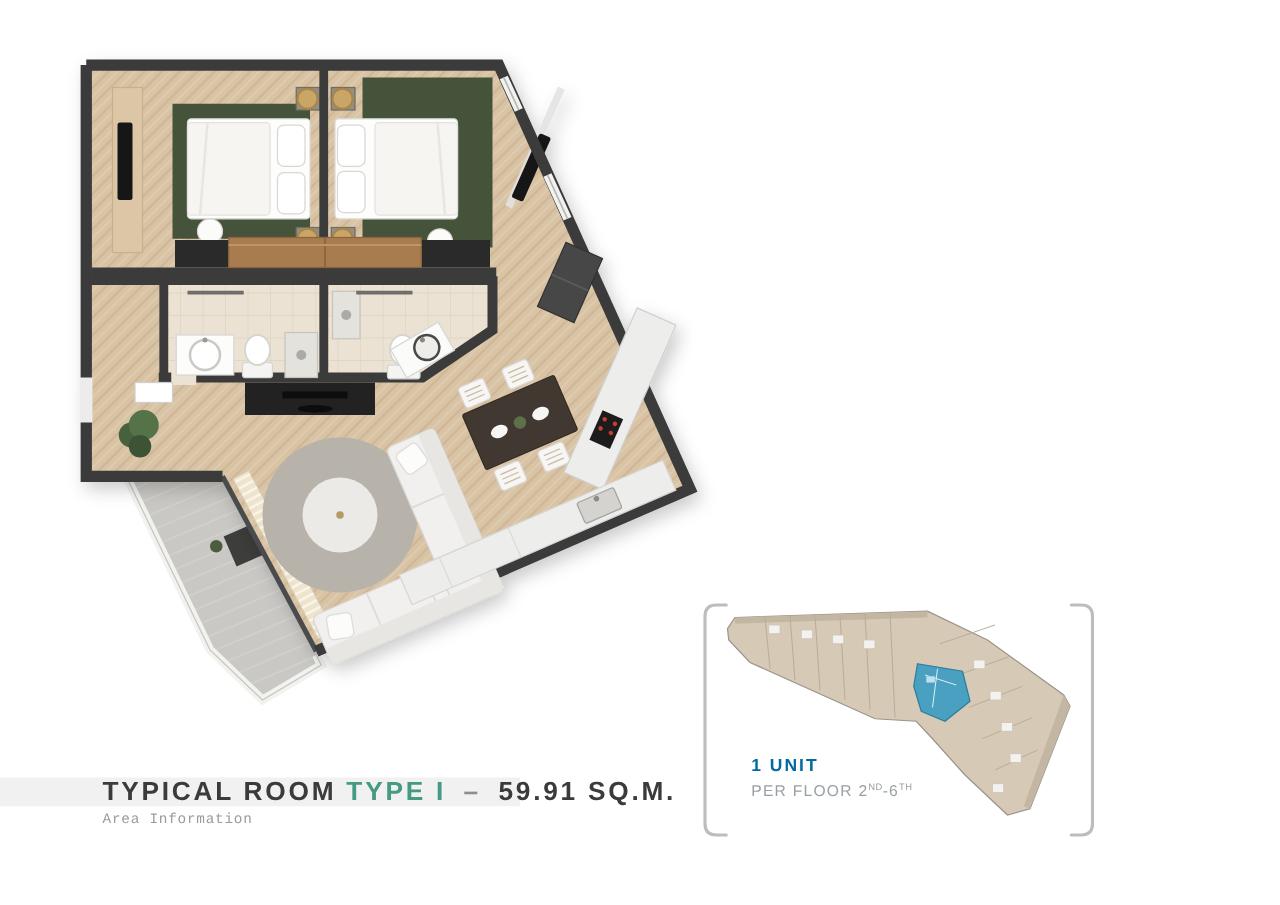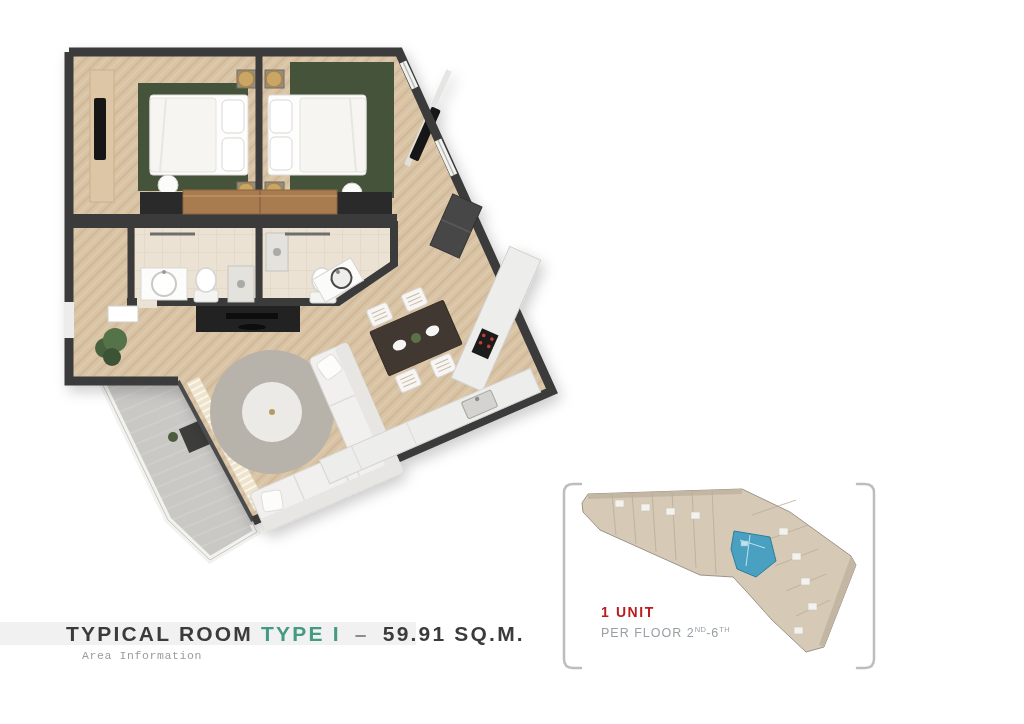--- a/index.html
+++ b/index.html
@@ -1,28 +1,28 @@
 <!DOCTYPE html>
 <html><head>
 <meta charset="utf-8">
 <style>
   html,body{margin:0;padding:0;background:#fff;}
   .stage{position:relative;width:1024px;height:724px;background:#ffffff;overflow:hidden;
          font-family:"Liberation Sans", sans-serif;}
   .stage svg{position:absolute;display:block;}
   
   .title-band{position:absolute;left:0;top:622px;width:416px;height:23px;background:#f1f1f1;}
-  .title-line{position:absolute;left:66px;top:621px;height:25px;line-height:25px;white-space:nowrap;
+  .title-line{position:absolute;left:82px;top:621px;height:25px;line-height:25px;white-space:nowrap;
               font-size:21px;font-weight:bold;letter-spacing:2.2px;color:#3b3b3b;}
   .title-line .t-type{color:#449a83;}
   .title-line .t-sep{color:#8d8d8d;font-weight:bold;padding:0 6px;}
   .subtitle{position:absolute;left:82px;top:649px;font-size:11.5px;letter-spacing:.6px;color:#9b9b9b;font-family:Liberation Mono, monospace;}
   
   .unit-text{position:absolute;left:601px;top:604px;}
-  .unit-count{font-size:14px;font-weight:bold;letter-spacing:1.6px;color:#b91c1c;}
+  .unit-count{font-size:14px;font-weight:bold;letter-spacing:1.6px;color:#0369a1;}
   .per-floor{margin-top:5px;font-size:12.5px;letter-spacing:1px;color:#99a0a3;white-space:nowrap;text-align:center;}
   .per-floor sup{font-size:7.5px;letter-spacing:.3px;}
 </style>
 </head>
 <body>
 
 <div class="stage">
 
   <svg style="left:0;top:0" width="1024" height="724" viewBox="0 0 1024 724">
     <defs>

